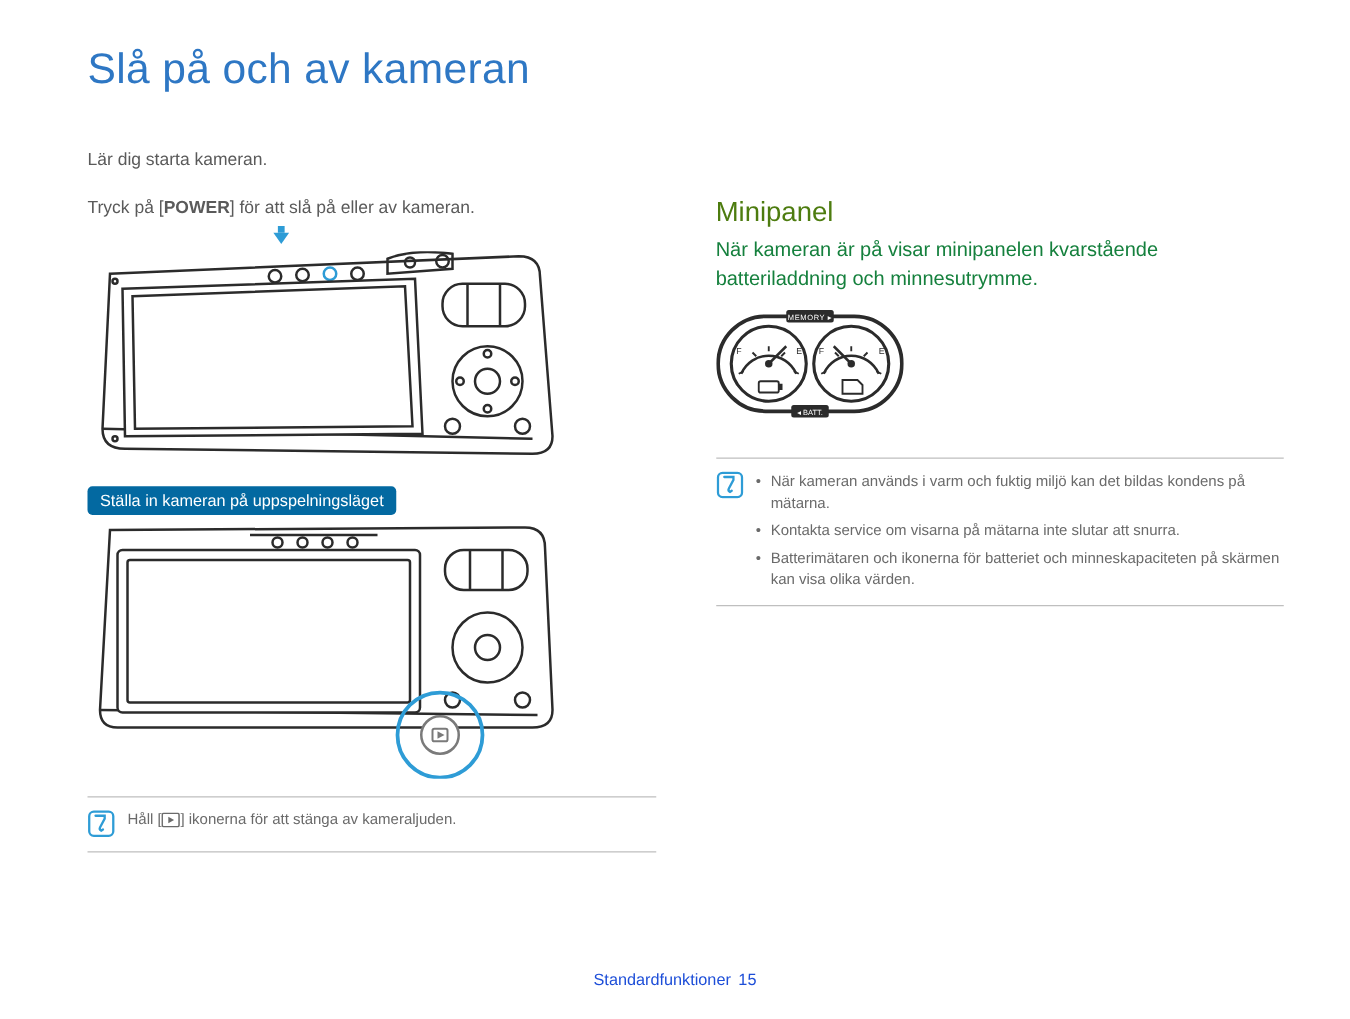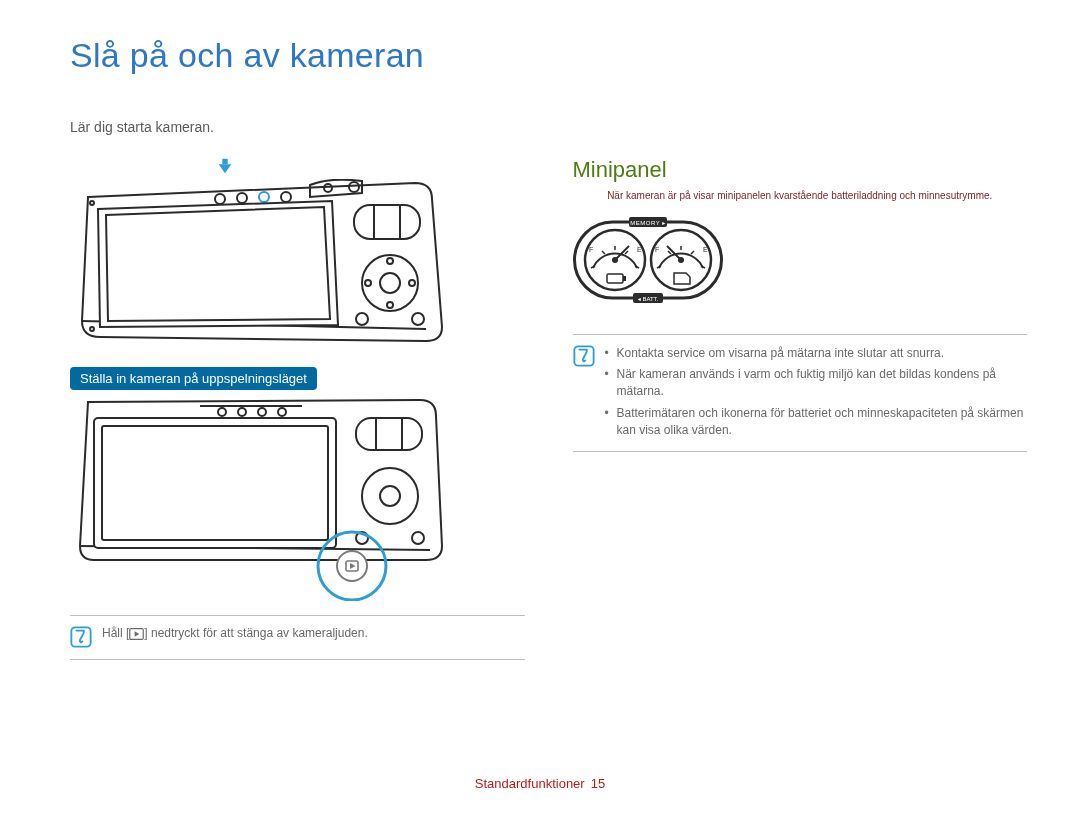--- a/index.html
+++ b/index.html
@@ -10,45 +10,48 @@
   .subtitle { font-size: 14px; color: #5a5a5a; margin-bottom: 22px; margin-top: 44px; }
   .cols { display: flex; gap: 48px; }
   .col { flex: 1 1 0; }
   .col-left .line1 { font-size: 14px; color: #5a5a5a; margin-bottom: 6px; }
   .bold { font-weight: 700; }
   .arrow-down { width: 18px; height: 18px; display: block; margin: 0 0 4px 146px; fill: #2e9cd6; }
   .illus { width: 380px; height: 170px; display: block; margin-bottom: 18px; }
   .illus2 { width: 380px; height: 205px; display: block; margin-bottom: 14px; }
   .pill { display: inline-block; background: #0369a1; color: #fff; font-size: 13px; padding: 4px 10px; border-radius: 4px; margin-bottom: 6px; }
   .playbtn { display: inline-block; vertical-align: -3px; }
-  .text14 { font-size: 10px; color: #7f1d1d; line-height: 1.45; margin-bottom: 8px; text-align: center; }
+  .text14 { font-size: 16px; color: #15803d; line-height: 1.45; margin-bottom: 8px; }
   .notebox { display: flex; gap: 10px; font-size: 12px; color: #6a6a6a; }
   .note-icon { flex: 0 0 22px; }
   .note-icon svg { width: 22px; height: 22px; }
   .divider { border-top: 1px solid #bfbfbf; margin: 8px 0 10px 0; }
   .right-title { color: #4d7c0f; font-size: 22px; font-weight: 400; margin-bottom: 6px; }
   .gauge-wrap { margin: 12px 0 26px 0; }
   .gauge-wrap svg { width: 150px; height: 88px; }
   .right-notes { font-size: 12px; color: #6a6a6a; }
   .right-notes ul { list-style: none; padding-left: 0; }
   .right-notes li { position: relative; padding-left: 12px; margin-bottom: 5px; line-height: 1.4; }
   .right-notes li::before { content: "•"; position: absolute; left: 0; }
-  .footer { position: absolute; bottom: 24px; width: 100%; text-align: center; font-size: 13px; color: #b91c1c; }
+  .footer { position: absolute; bottom: 24px; width: 100%; text-align: center; font-size: 13px; color: #1d4ed8; }
   .footer .pn { margin-left: 6px; }
 </style>
 </head>
 <body>
 
 <div class="page">
   <h1 class="title">Slå på och av kameran</h1>
   <p class="subtitle">Lär dig starta kameran.</p>
 
   <div class="cols">
 
     <div class="col col-left">
+      <p class="line1">
+        <span>Tryck på [</span><span class="bold">POWER</span><span>] för att slå på eller av kameran.</span>
+      </p>
 
       <span>
         <svg class="arrow-down" viewBox="0 0 20 20">
             <path d="M3 8 L17 8 L10 18 Z"></path>
             <rect x="7" y="2" width="6" height="6"></rect>
           </svg>
       </span>
 
       
       <span>
@@ -135,21 +138,21 @@
               <rect x="1.5" y="1.5" width="21" height="21" rx="4" fill="none" stroke="#2e9cd6" stroke-width="2"></rect>
               <path d="M7 5 L15 5 L15 7.5 L11 15 Q10 17 12 18 L13.5 17" fill="none" stroke="#2e9cd6" stroke-width="2" stroke-linecap="round"></path>
             </svg>
         </span>
         <p>
           <span>Håll [</span><span class="playbtn">
             <svg width="15" height="12" viewBox="0 0 16 13">
                 <rect x="0.7" y="0.7" width="14.6" height="11.6" rx="1.3" fill="none" stroke="#6a6a6a" stroke-width="1.3"></rect>
                 <polygon points="6,3.6 6,9.4 11,6.5" fill="#6a6a6a"></polygon>
               </svg>
-          </span><span>] nedtryckt för att stänga av kameraljuden.</span>
+          </span><span>] ikonerna för att stänga av kameraljuden.</span>
         </p>
       </div>
       <div class="divider"></div>
     </div>
 
     <div class="col">
       <h2 class="right-title">Minipanel</h2>
       <p class="text14">När kameran är på visar minipanelen kvarstående batteriladdning och minnesutrymme.</p>
 
       <div class="gauge-wrap">
@@ -202,22 +205,22 @@
 
       <div class="divider"></div>
       <div class="notebox right-notes">
         <span class="note-icon">
           <svg viewBox="0 0 24 24">
               <rect x="1.5" y="1.5" width="21" height="21" rx="4" fill="none" stroke="#2e9cd6" stroke-width="2"></rect>
               <path d="M7 5 L15 5 L15 7.5 L11 15 Q10 17 12 18 L13.5 17" fill="none" stroke="#2e9cd6" stroke-width="2" stroke-linecap="round"></path>
             </svg>
         </span>
         <ul>
+          <li>När kameran används i varm och fuktig miljö kan det bildas kondens på mätarna.</li>
           <li>Kontakta service om visarna på mätarna inte slutar att snurra.</li>
-          <li>När kameran används i varm och fuktig miljö kan det bildas kondens på mätarna.</li>
           <li>Batterimätaren och ikonerna för batteriet och minneskapaciteten på skärmen kan visa olika värden.</li>
         </ul>
       </div>
       <div class="divider"></div>
     </div>
   </div>
 </div>
 
 <div class="footer">
   <span>Standardfunktioner</span><span class="pn">15</span>

